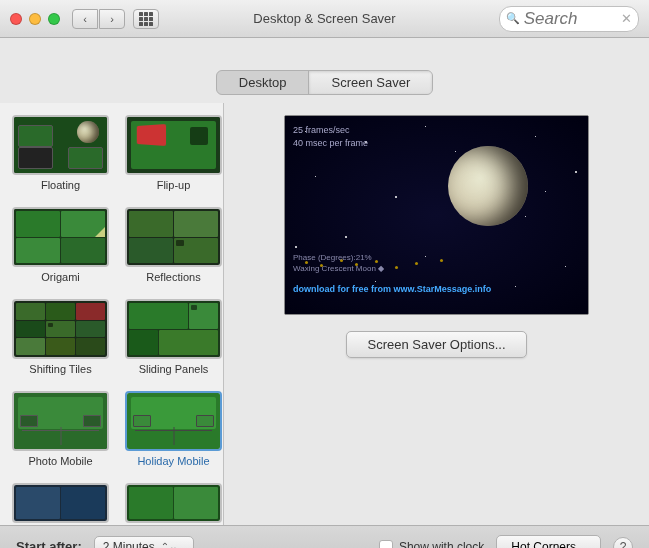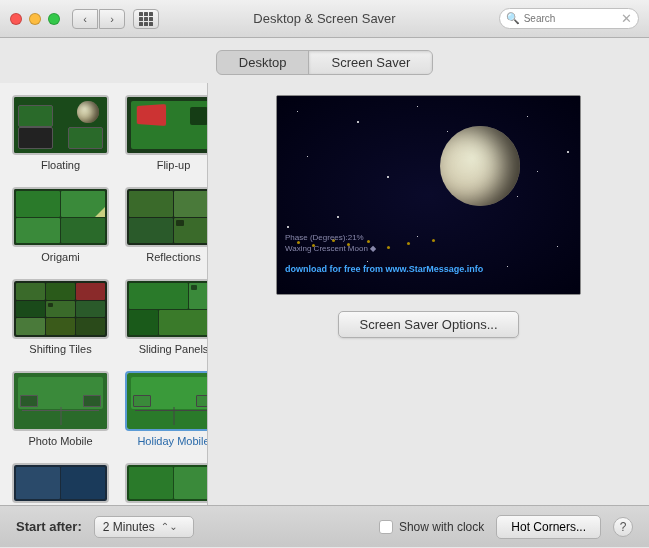--- a/index.html
+++ b/index.html
@@ -97,38 +97,40 @@
       border: 1px solid #c0c0c0;
       border-radius: 12px;
       padding: 2px 6px;
       width: 140px;
       gap: 4px;
     }
     .search-icon { color: #999; font-size: 11px; }
     .search-input {
       border: none;
       outline: none;
-      font-size: 10px;
+      font-size: 17px;
       color: #999;
       background: transparent;
       width: 90px;
+      font-style: italic;
     }
     .search-clear {
       color: #aaa;
       font-size: 13px;
       cursor: pointer;
       margin-left: auto;
     }
 
     
     .tab-bar {
       display: flex;
       justify-content: center;
       padding: 12px 0 8px;
       background: #e8e8e8;
+      margin-top: 20px;
     }
     .seg-control {
       display: flex;
       border: 1px solid #b0b0b0;
       border-radius: 6px;
       overflow: hidden;
       background: #d0d0d0;
     }
     .seg-btn {
       padding: 4px 22px;
@@ -148,21 +150,21 @@
     }
 
     
     .main-content {
       display: flex;
       height: calc(548px - 38px - 46px - 42px);
     }
 
     
     .ss-list {
-      width: 208px;
+      width: 224px;
       border-right: 1px solid #c0c0c0;
       background: #f0f0f0;
       overflow-y: auto;
       padding: 8px;
       display: grid;
       grid-template-columns: 1fr 1fr;
       gap: 8px;
       align-content: start;
     }
     .ss-item {
@@ -581,20 +583,24 @@
         <div class="yellow-dot yd3"></div>
         <div class="yellow-dot yd4"></div>
         <div class="yellow-dot yd5"></div>
         <div class="yellow-dot yd6"></div>
         <div class="yellow-dot yd7"></div>
         <div class="yellow-dot yd8"></div>
       </div>
 
       <div class="moon"></div>
 
+      <div class="preview-text-top">
+        <div>25 frames/sec</div>
+        <div>40 msec per frame</div>
+      </div>
       <div class="preview-text-middle">
         <div>Phase (Degrees):21%</div>
         <div>Waxing Crescent Moon ◆</div>
       </div>
       <div class="preview-text-bottom">download for free from www.StarMessage.info</div>
     </div>
 
     <button class="options-btn">Screen Saver Options...</button>
   </div>
 

